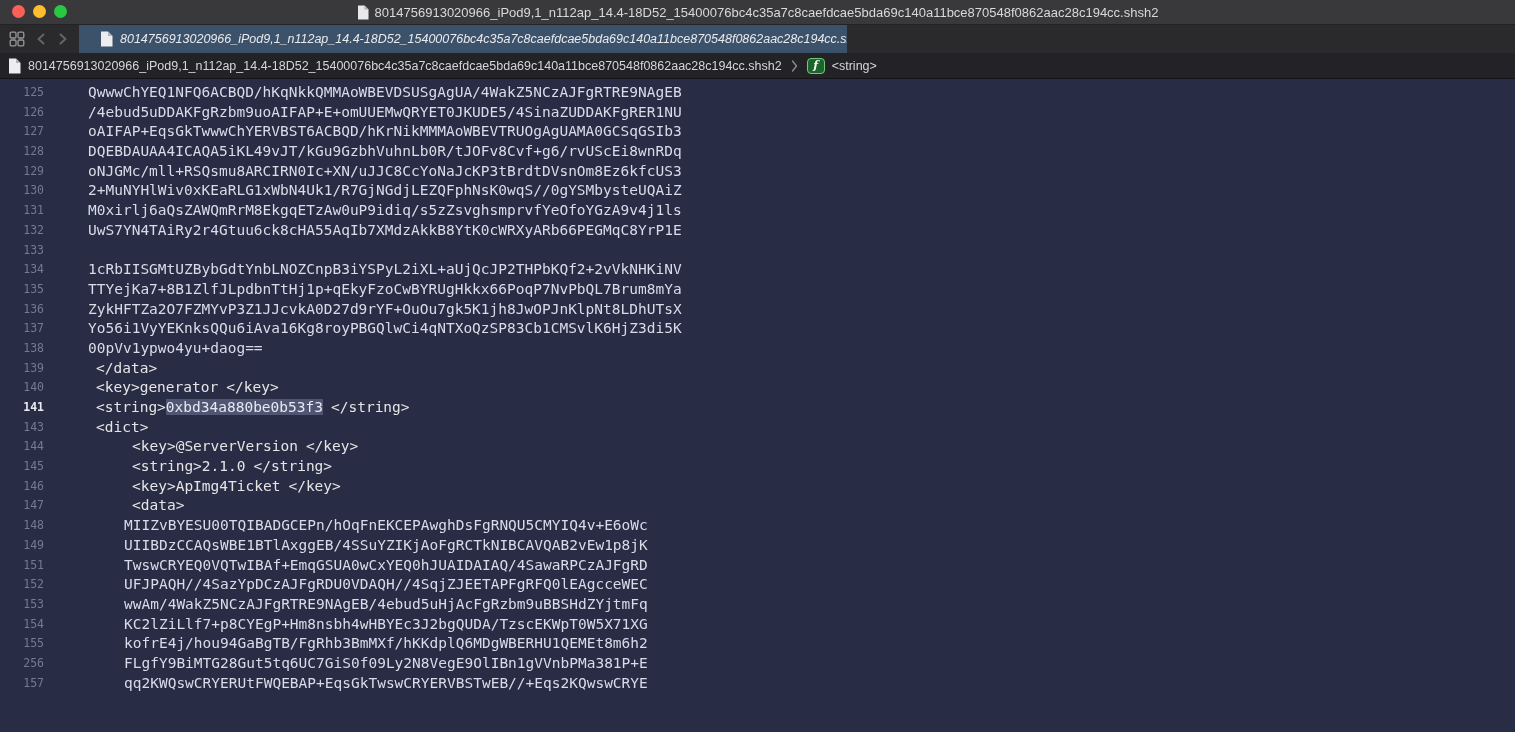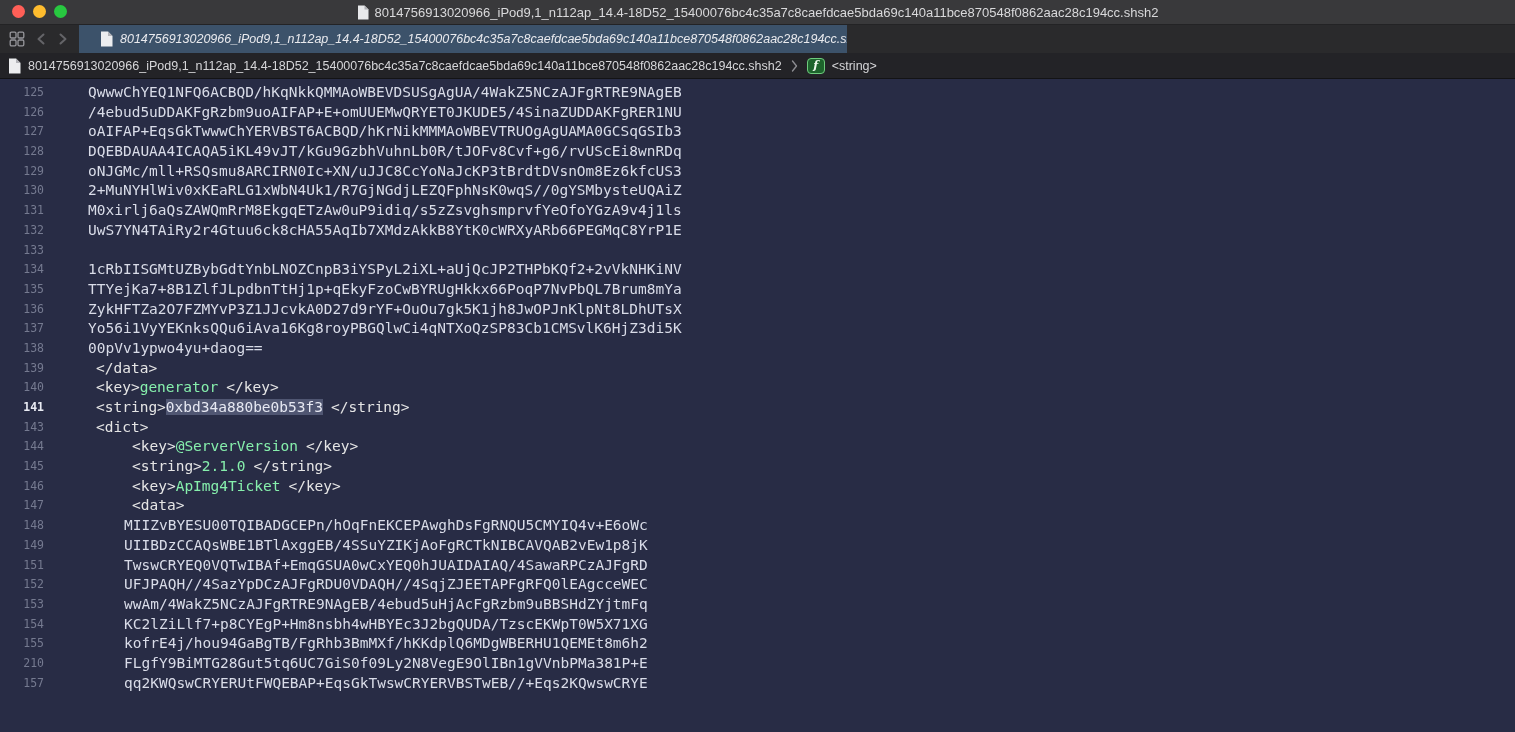--- a/index.html
+++ b/index.html
@@ -37,21 +37,21 @@
 
   
   .editor { height:653px; background:#282c45; padding-top:4px;
             font-family:"DejaVu Sans Mono", monospace; overflow:hidden; }
   .code-line { display:flex; height:19.7px; line-height:19.7px; white-space:pre; }
   .ln { flex:none; width:44px; text-align:right; color:#757a90; font-size:11.5px;
         line-height:19.7px; }
   .code { padding-left:44px; font-size:14.5px; color:#d9dce8; }
   .code.indent-1 { padding-left:80px; }
   .seg-tag { color:#e5e5e5;margin-left:8px; }
-  .seg-txt { color:#86efac; }
+  .seg-txt { color:#e5e5e5; }
   .seg-b64 { color:#d9dce8; }
   .seg-hl  { color:#e6e8f2; background:#505672; border-radius:0; }
   .code-line.current .ln { color:#e9ebf3; font-weight:bold; }
 
   svg { display:block; }
 </style>
 </head>
 <body>
 
 <div class="titlebar">
@@ -147,16 +147,16 @@
       <div class="code-line"><span class="ln">145</span><span class="code indent-1"><span class="seg-tag">&lt;string&gt;</span><span class="seg-txt">2.1.0</span><span class="seg-tag">&lt;/string&gt;</span></span></div>
       <div class="code-line"><span class="ln">146</span><span class="code indent-1"><span class="seg-tag">&lt;key&gt;</span><span class="seg-txt">ApImg4Ticket</span><span class="seg-tag">&lt;/key&gt;</span></span></div>
       <div class="code-line"><span class="ln">147</span><span class="code indent-1"><span class="seg-tag">&lt;data&gt;</span></span></div>
       <div class="code-line"><span class="ln">148</span><span class="code indent-1"><span class="seg-b64">MIIZvBYESU00TQIBADGCEPn/hOqFnEKCEPAwghDsFgRNQU5CMYIQ4v+E6oWc</span></span></div>
       <div class="code-line"><span class="ln">149</span><span class="code indent-1"><span class="seg-b64">UIIBDzCCAQsWBE1BTlAxggEB/4SSuYZIKjAoFgRCTkNIBCAVQAB2vEw1p8jK</span></span></div>
       <div class="code-line"><span class="ln">151</span><span class="code indent-1"><span class="seg-b64">TwswCRYEQ0VQTwIBAf+EmqGSUA0wCxYEQ0hJUAIDAIAQ/4SawaRPCzAJFgRD</span></span></div>
       <div class="code-line"><span class="ln">152</span><span class="code indent-1"><span class="seg-b64">UFJPAQH//4SazYpDCzAJFgRDU0VDAQH//4SqjZJEETAPFgRFQ0lEAgcceWEC</span></span></div>
       <div class="code-line"><span class="ln">153</span><span class="code indent-1"><span class="seg-b64">wwAm/4WakZ5NCzAJFgRTRE9NAgEB/4ebud5uHjAcFgRzbm9uBBSHdZYjtmFq</span></span></div>
       <div class="code-line"><span class="ln">154</span><span class="code indent-1"><span class="seg-b64">KC2lZiLlf7+p8CYEgP+Hm8nsbh4wHBYEc3J2bgQUDA/TzscEKWpT0W5X71XG</span></span></div>
       <div class="code-line"><span class="ln">155</span><span class="code indent-1"><span class="seg-b64">kofrE4j/hou94GaBgTB/FgRhb3BmMXf/hKKdplQ6MDgWBERHU1QEMEt8m6h2</span></span></div>
-      <div class="code-line"><span class="ln">210</span><span class="code indent-1"><span class="seg-b64">FLgfY9BiMTG28Gut5tq6UC7GiS0f09Ly2N8VegE9OlIBn1gVVnbPMa381P+E</span></span></div>
+      <div class="code-line"><span class="ln">256</span><span class="code indent-1"><span class="seg-b64">FLgfY9BiMTG28Gut5tq6UC7GiS0f09Ly2N8VegE9OlIBn1gVVnbPMa381P+E</span></span></div>
       <div class="code-line"><span class="ln">157</span><span class="code indent-1"><span class="seg-b64">qq2KWQswCRYERUtFWQEBAP+EqsGkTwswCRYERVBSTwEB//+Eqs2KQwswCRYE</span></span></div>
     </div>
 </div>
 
 </body></html>

